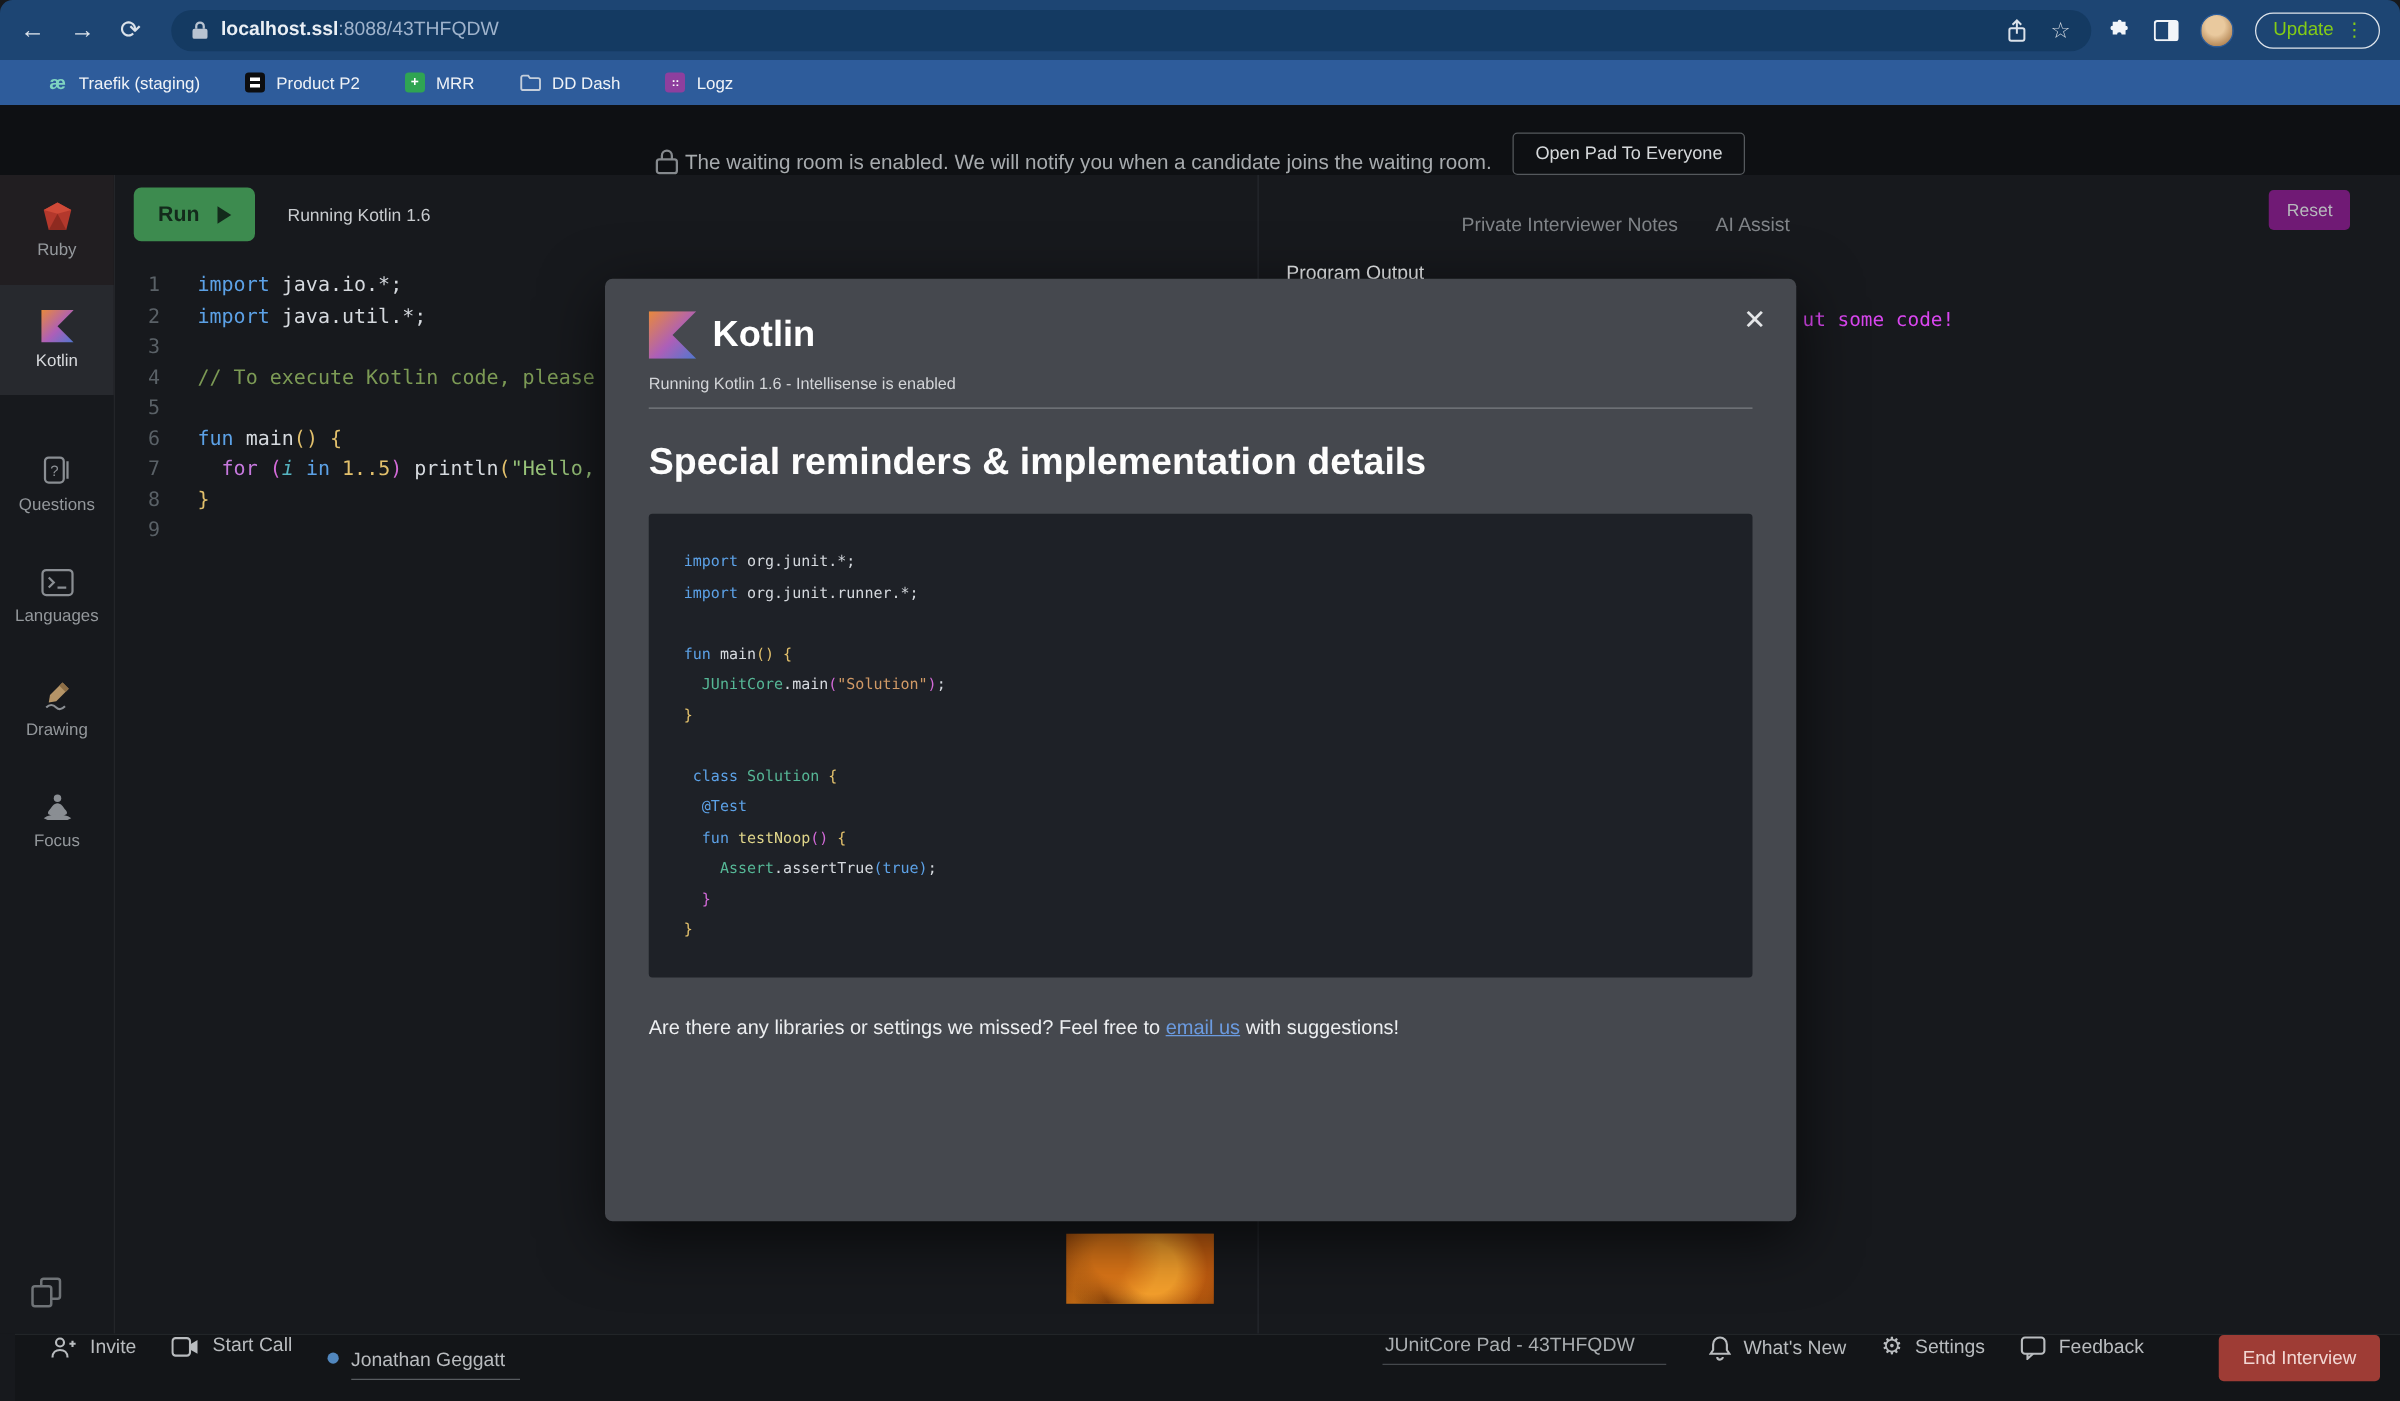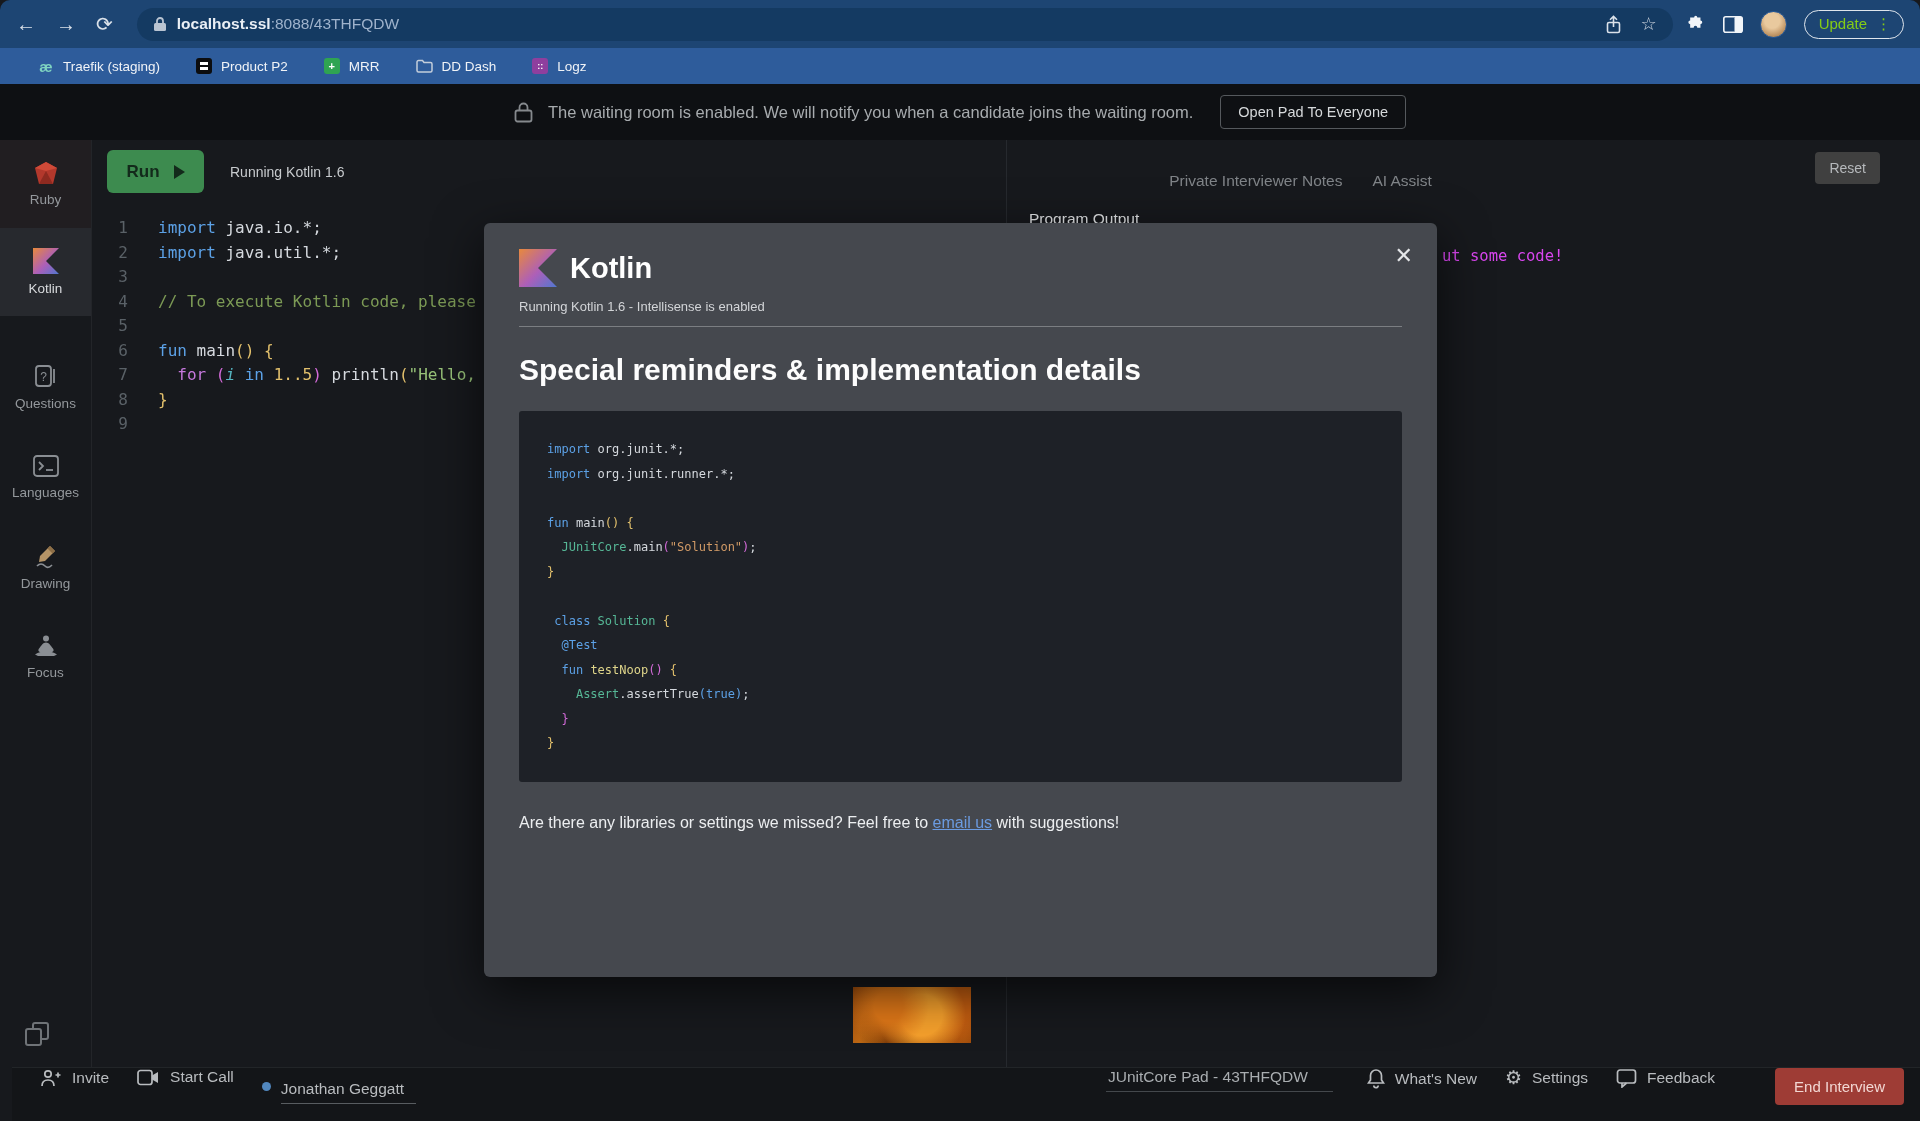--- a/index.html
+++ b/index.html
@@ -31,21 +31,21 @@
   .bm-ic { width:16px; height:16px; border-radius:3px; display:flex; align-items:center; justify-content:center;
            font-size:11px; font-weight:700; color:#fff; }
   .bm-ic.ae { background:transparent; color:#7fd4c1; font-size:15px; font-weight:700; }
   .bm-ic.blk { background:#0c0d0f; } .bm-ic.blk i { display:block; width:8px; height:8px;
            background:linear-gradient(#fff 0 3px, transparent 3px 5px, #fff 5px 8px); }
   .bm-ic.grn { background:#2fa452; }
   .bm-ic.purp { background:#8e3f9e; font-size:9px; }
 
   
   .banner { position:absolute; left:0; top:84px; width:1920px; height:56px; background:#0e1013;
-            display:flex; align-items:center; justify-content:center; gap:15px; }
+            display:flex; align-items:flex-end; justify-content:center; gap:5px; }
   .banner .msg { color:#a7abae; font-size:16.5px; }
   .openpad { border:1px solid #55595d; border-radius:4px; color:#d6d9db; font-size:14.5px;
              padding:8px 17px; margin-left:12px; background:transparent; }
 
   
   .main { position:absolute; left:0; top:140px; width:1920px; height:927px; display:flex; }
 
   .sidebar { width:92px; background:#17191d; border-right:1px solid #232529; display:flex;
              flex-direction:column; position:relative; }
   .sbitem { height:88px; display:flex; flex-direction:column; align-items:center; justify-content:center;
@@ -68,21 +68,21 @@
               line-height:24.5px; }
   .gutter { width:66px; text-align:right; padding-right:30px; color:#5a6167; }
   .codecol { flex:1; white-space:pre; color:#d5d9de; }
   .cl { min-height:24.5px; }
 
   .rightpanel { flex:1; position:relative; }
   .tabs { display:flex; gap:30px; padding:32px 0 0 22px; font-size:15.5px; }
   .tab { color:#808488; }
   .tab.active { color:#e6e8ea;margin-top:38px; }
   .tab.active .ul { display:block; height:2px; background:#d2d5d8; margin-top:9px; border-radius:1px; }
-  .resetbtn { position:absolute; top:12px; right:40px; background:#404040; border:none; color:#b6b9bc;
+  .resetbtn { position:absolute; top:12px; right:40px; background:#701a75; border:none; color:#b6b9bc;
               font-size:14px; border-radius:4px; padding:8px 14px; font-family:"Liberation Sans",sans-serif; }
   .outfrag { position:absolute; left:435px; top:107px; font-family:"DejaVu Sans Mono",monospace;
              font-size:15.5px; color:#d946ef; }
 
   
   .orangephoto { position:absolute; left:853px; top:987px; width:118px; height:56px;
     background:
       radial-gradient(circle at 30% 35%, #e07818 0 16%, rgba(224,120,24,0) 45%),
       radial-gradient(circle at 58% 50%, #f5a02c 0 28%, rgba(245,160,44,0) 60%),
       radial-gradient(circle at 80% 35%, #c35d10 0 22%, rgba(195,93,16,0) 55%),

